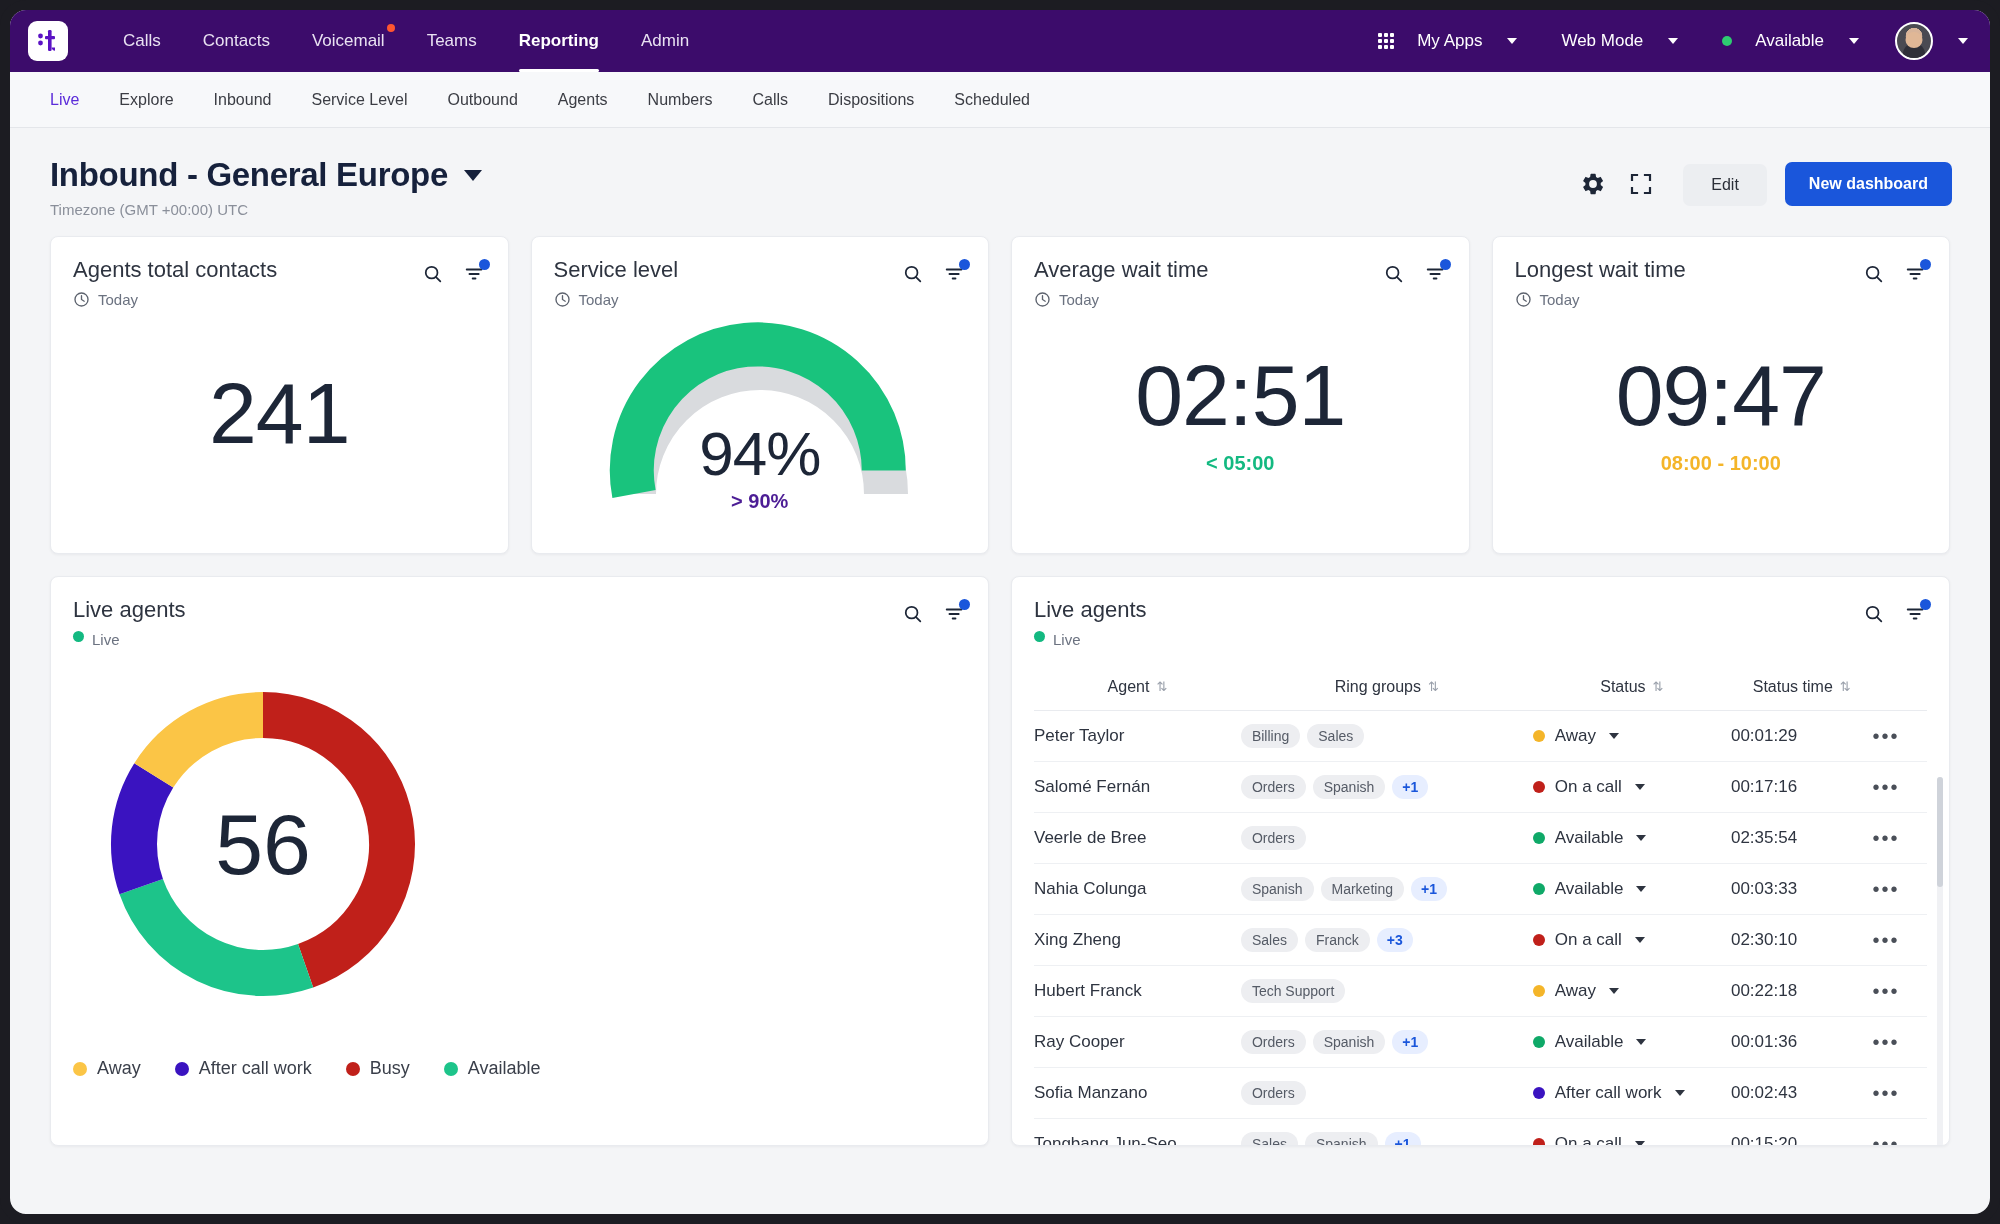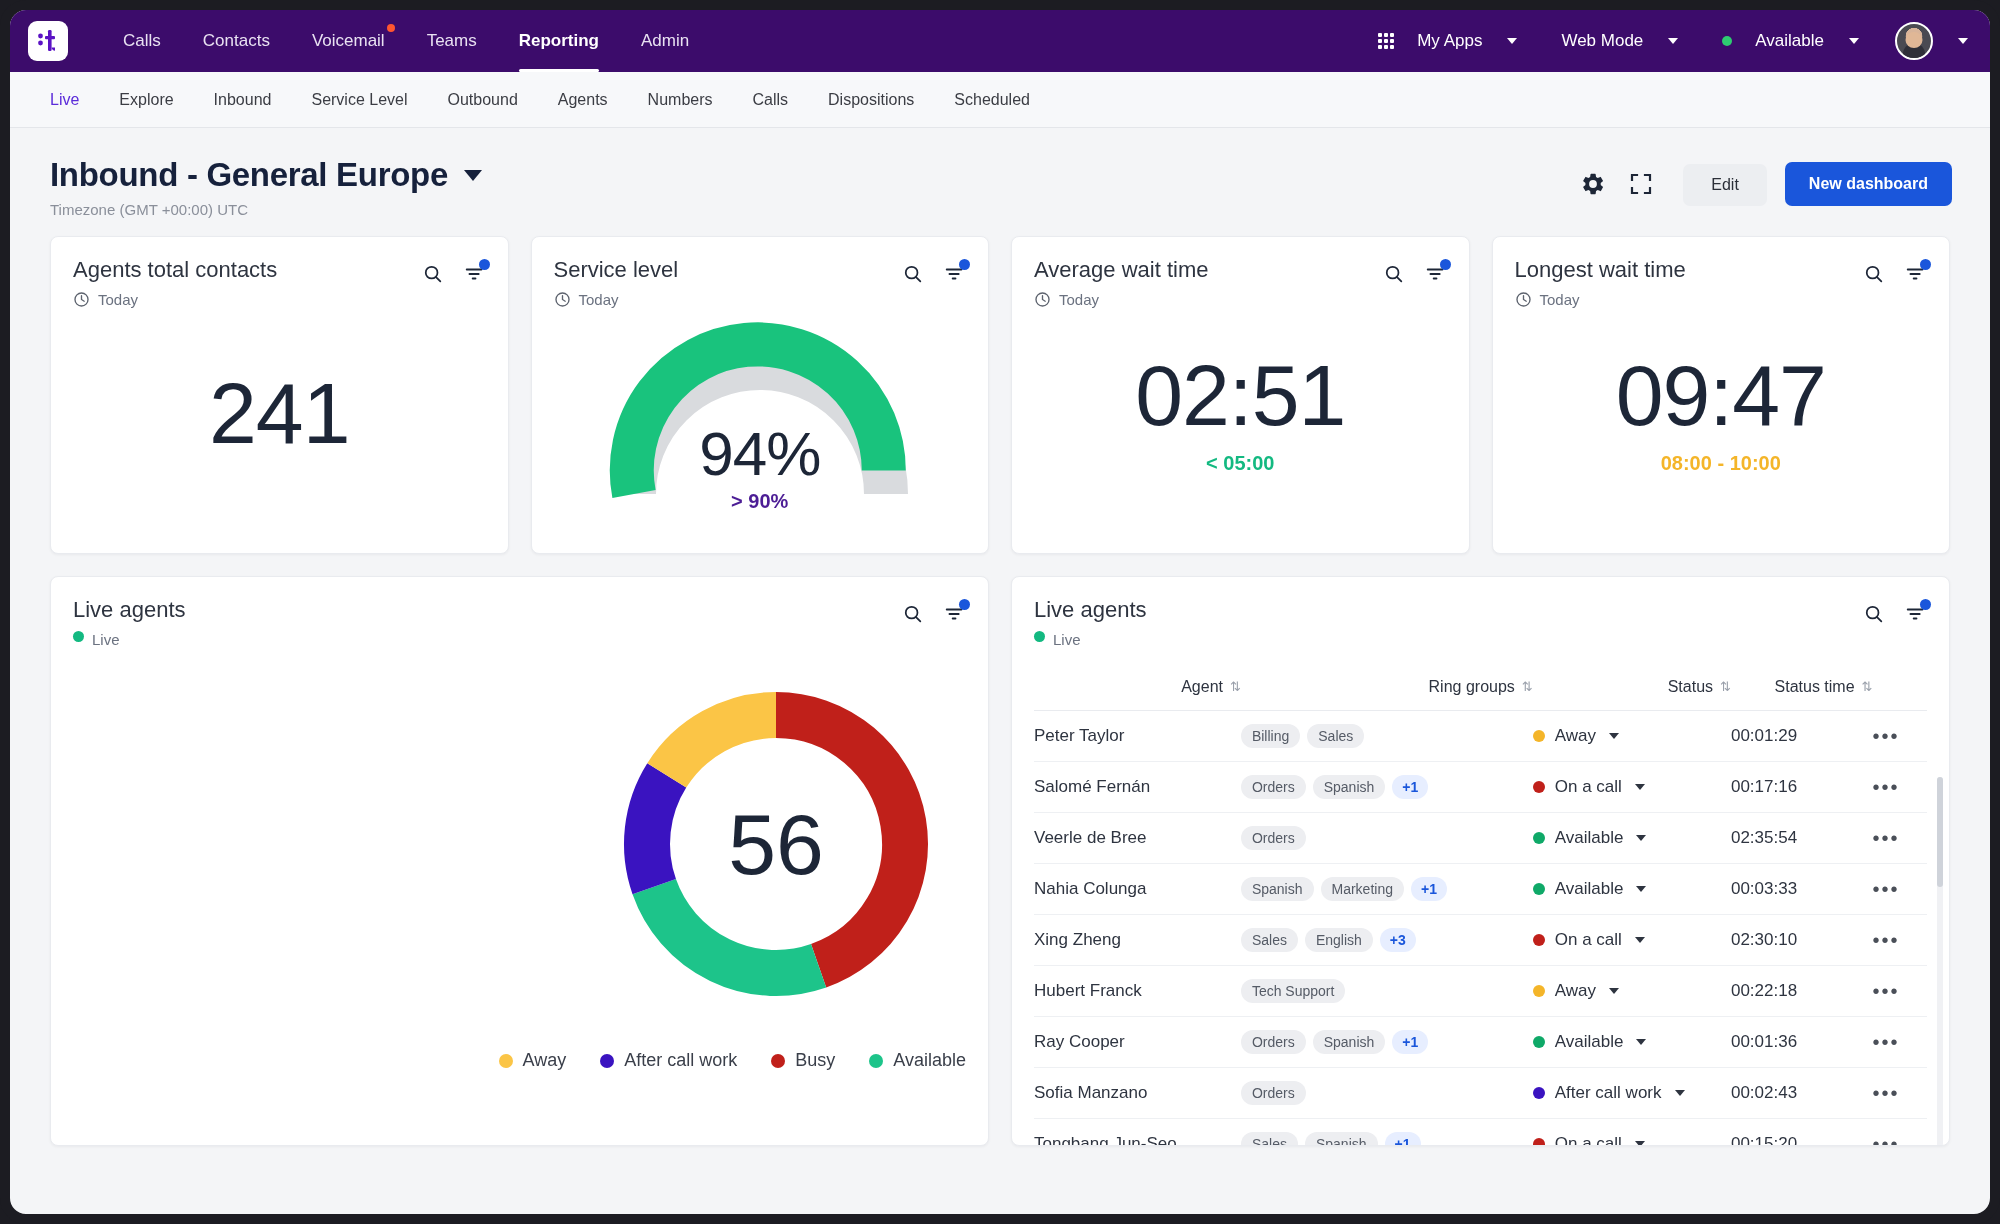--- a/index.html
+++ b/index.html
@@ -216,29 +216,29 @@
   
   .row2 {
     padding: 22px 40px 0 40px;
     display: grid;
     grid-template-columns: 960fr 960fr;
     gap: 22px;
   }
   .card-tall { height: 570px; padding-bottom: 0; }
   .live-dot { width: 11px; height: 11px; border-radius: 50%; background: #13b981; }
 
-  .donut-area { display:flex; flex-direction:column; align-items:flex-end; margin-top: 6px; }
+  .donut-area { display:flex; flex-direction:column; align-items:flex-start; margin-top: 6px; gap: 8px; }
   .legend { display:flex; align-items:center; justify-content:center; gap: 34px; margin-top: 16px; }
   .legend-item { display:flex; align-items:center; gap: 10px; font-size: 18px; color:#3a3f4a; }
   .legend-swatch { width: 14px; height: 14px; border-radius: 50%; }
 
   
   .tbl { width: 100%; margin-top: 22px; border-collapse: collapse; table-layout: fixed; }
   .tbl th {
-    text-align: right; font-size: 16px; color: #2e3440; font-weight: normal;
+    text-align: center; font-size: 16px; color: #2e3440; font-weight: normal;
     padding: 8px 0 14px 0; border-bottom: 1px solid #e9ebef;
     white-space: nowrap;
   }
   .sortico { display:inline-block; margin-left:7px; color:#9aa0ab; font-size: 13px; vertical-align: 1px; }
   .tbl td {
     font-size: 17px; color: #2e3440;
     padding: 13px 0; border-bottom: 1px solid #eef0f3;
     white-space: nowrap; vertical-align: middle;
   }
   .col-agent { width: 190px; }
@@ -668,21 +668,21 @@
                   <span class="st-dot" style="background: rgb(15, 169, 104);"></span>
                   <span>Available</span>
                   <span class="st-chev"></span>
                 </span>
               </td>
               <td class="col-time">00:03:33</td>
               <td class="col-menu"><span class="dots">•••</span></td>
             </tr>
             <tr>
               <td class="col-agent">Xing Zheng</td>
-              <td class="col-groups"><span class="pill">Sales</span><span class="pill">English</span><span class="pill-more">+3</span></td>
+              <td class="col-groups"><span class="pill">Sales</span><span class="pill">Franck</span><span class="pill-more">+3</span></td>
               <td class="col-status">
                 <span class="st">
                   <span class="st-dot" style="background: rgb(192, 32, 26);"></span>
                   <span>On a call</span>
                   <span class="st-chev"></span>
                 </span>
               </td>
               <td class="col-time">02:30:10</td>
               <td class="col-menu"><span class="dots">•••</span></td>
             </tr>

